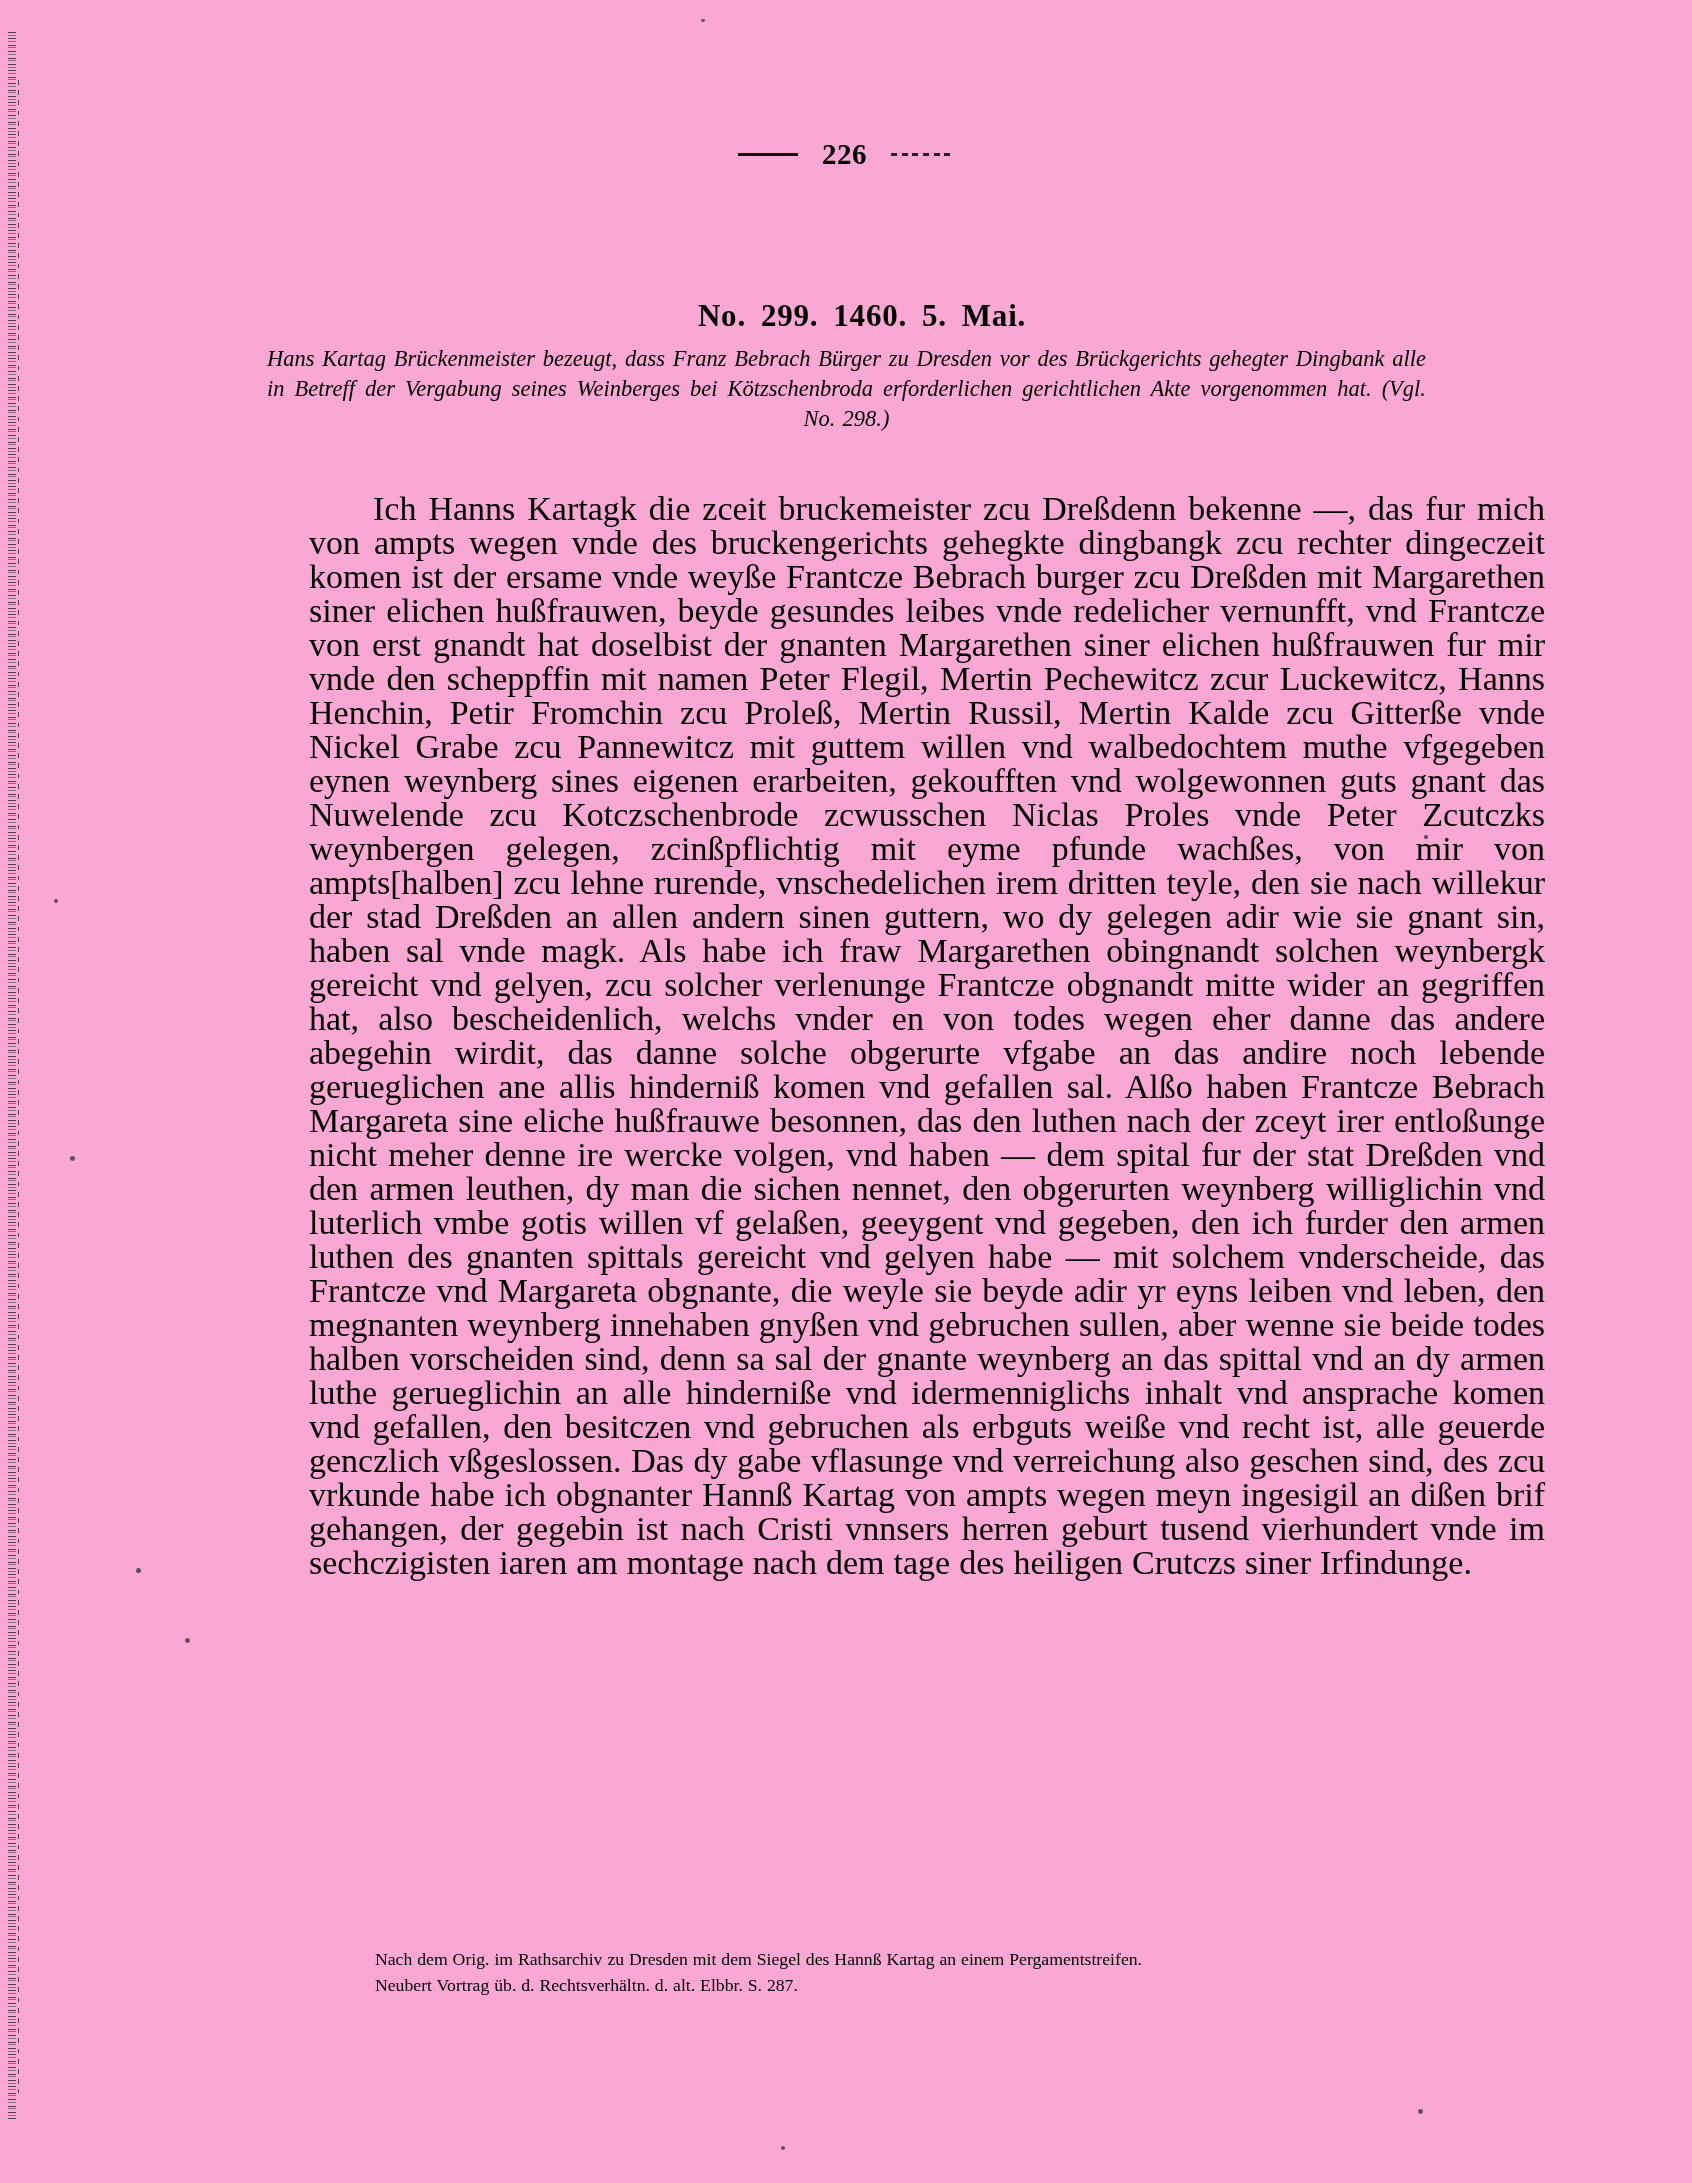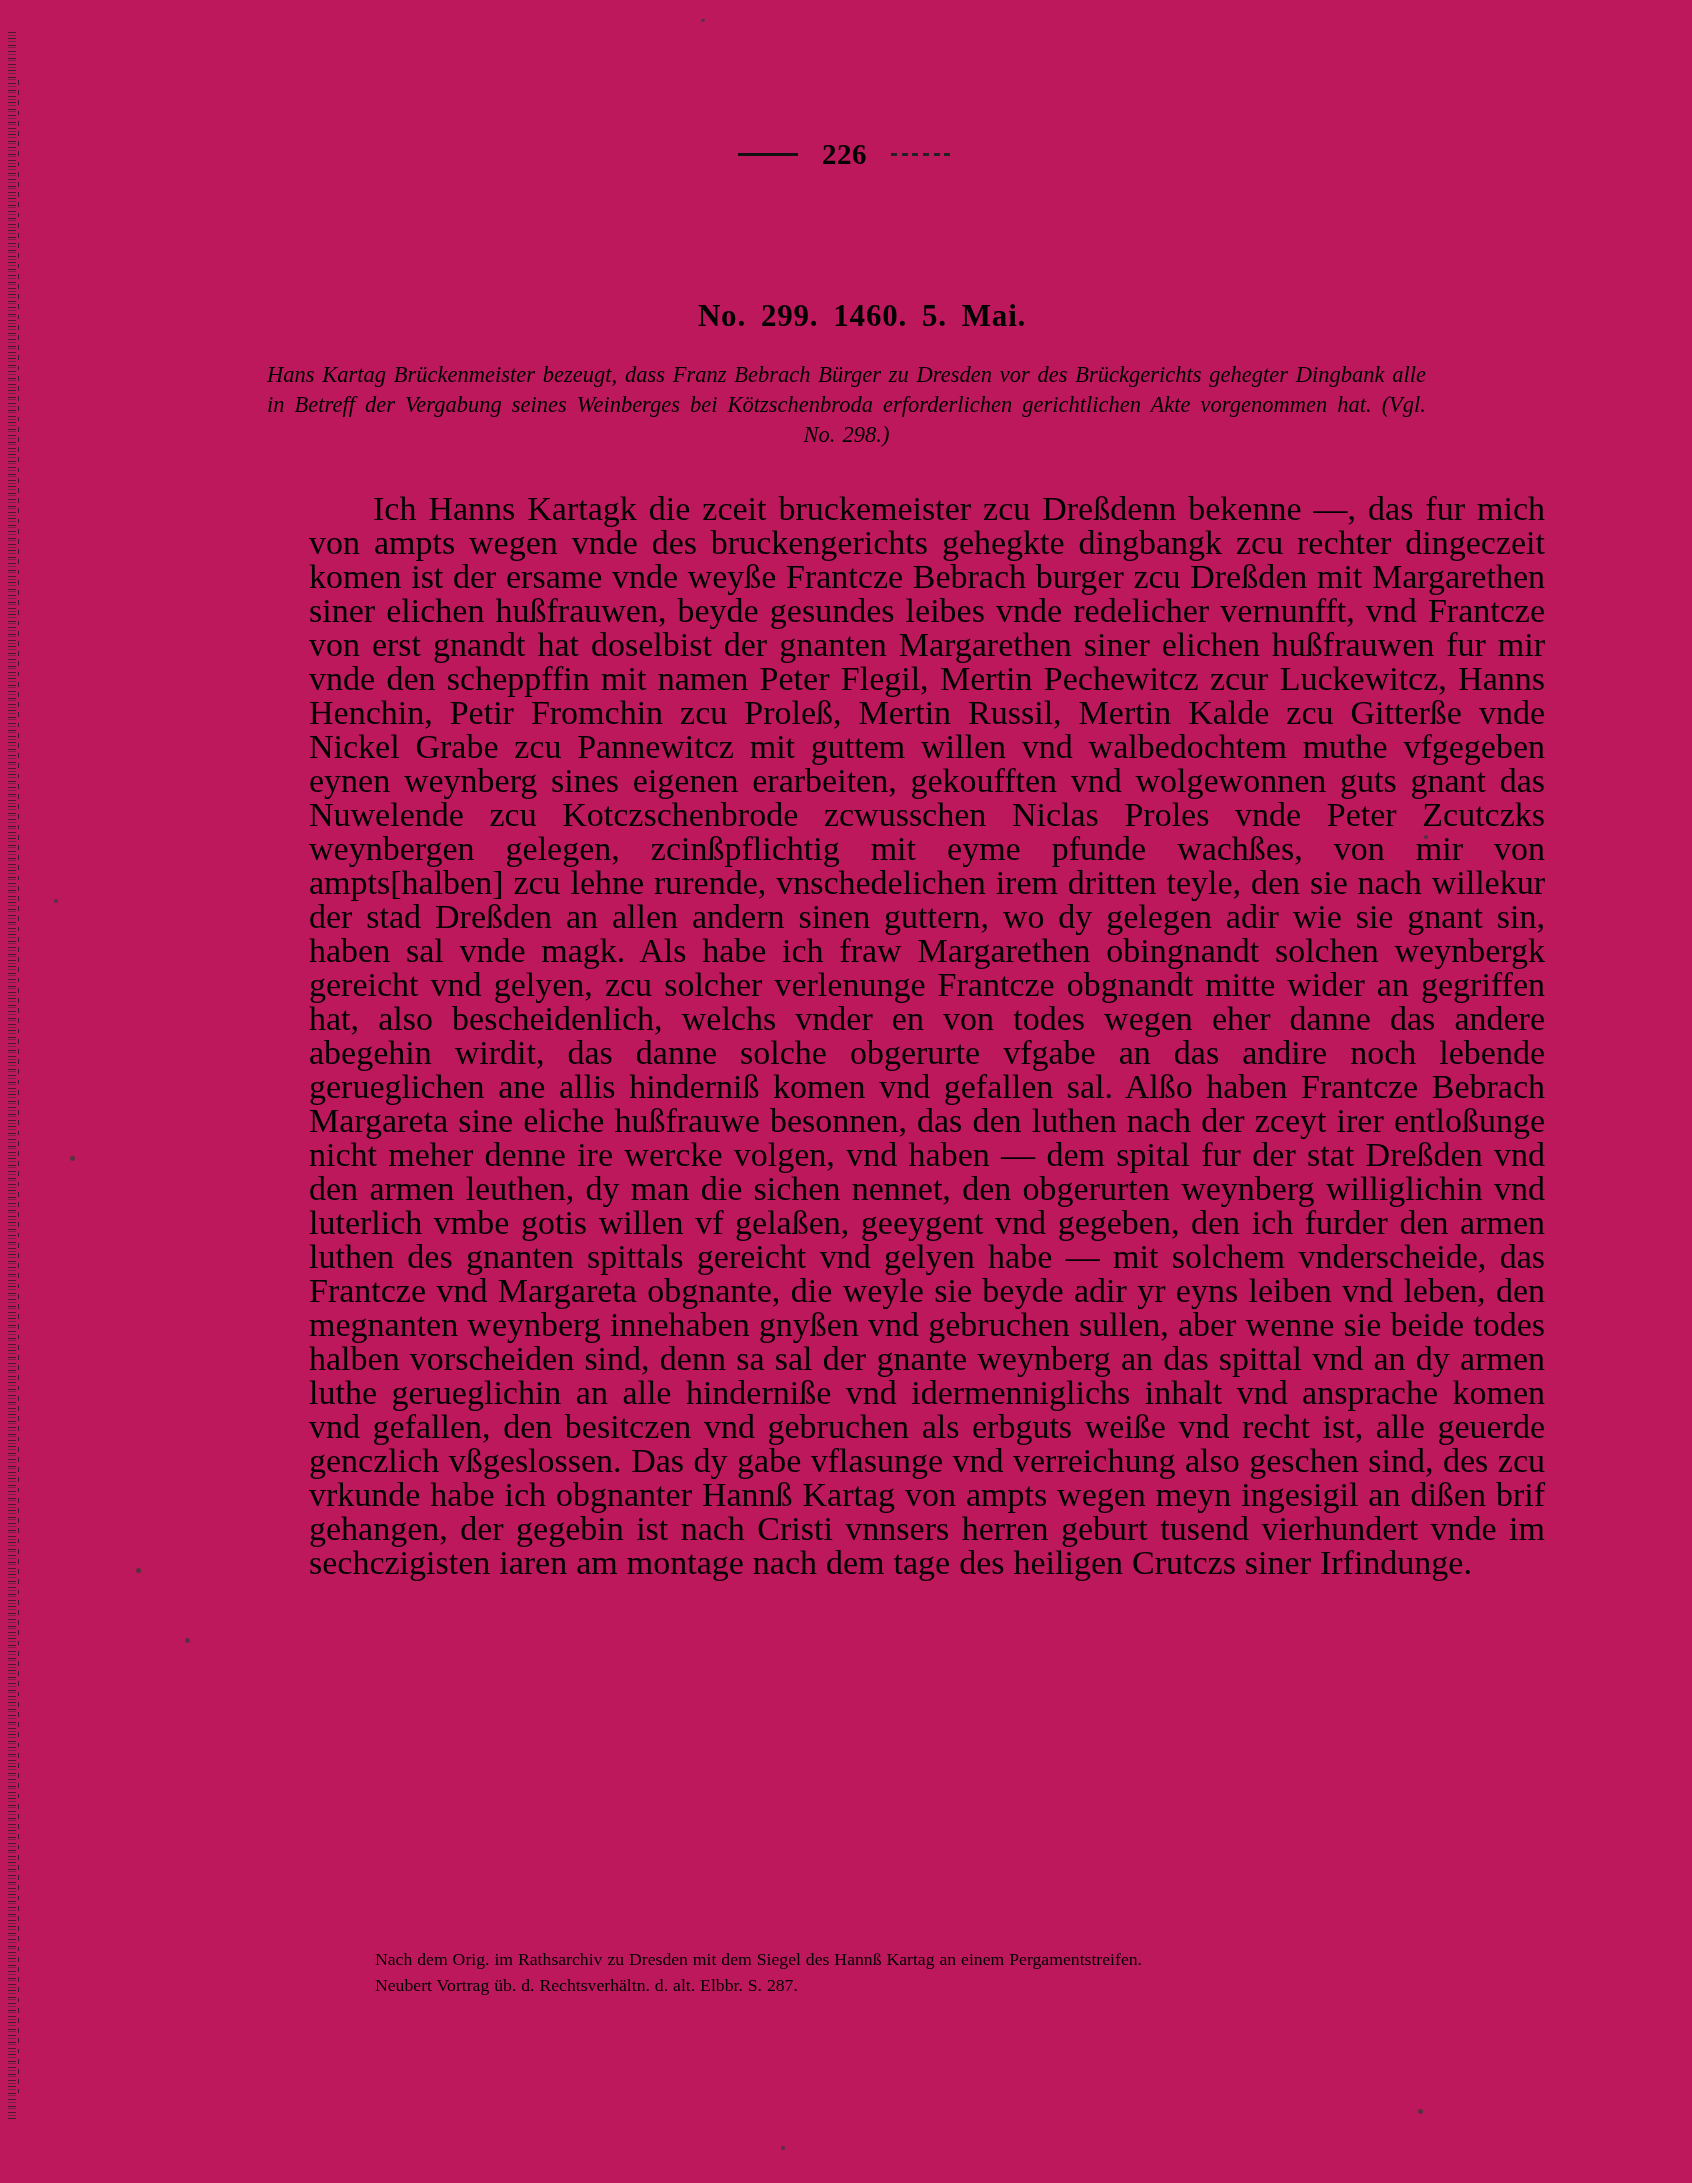--- a/index.html
+++ b/index.html
@@ -9,21 +9,21 @@
   }
   body {
     font-family: "Liberation Serif", "DejaVu Serif", serif;
     color: #000000;
   }
 
   .page {
     position: relative;
     width: 1692px;
     height: 2183px;
-    background: #be185d;
+    background: #f9a8d4;
     overflow: hidden;
   }
 
   
   .scan-edge {
     position: absolute;
     left: 7.5px;
     top: 32px;
     width: 8.6px;
     height: 2087px;
@@ -104,21 +104,21 @@
     font-weight: 700;
     font-size: 31px;
     letter-spacing: 0.8px;
     word-spacing: 6.4px;
   }
 
   
   .regest {
     position: absolute;
     left: 267px;
-    top: 360px;
+    top: 344px;
     width: 1159px;
     font-style: italic;
     font-size: 22.5px;
     line-height: 30px;
     text-align: justify;
     text-align-last: center;
     word-spacing: 1.6px;
   }
 
   

